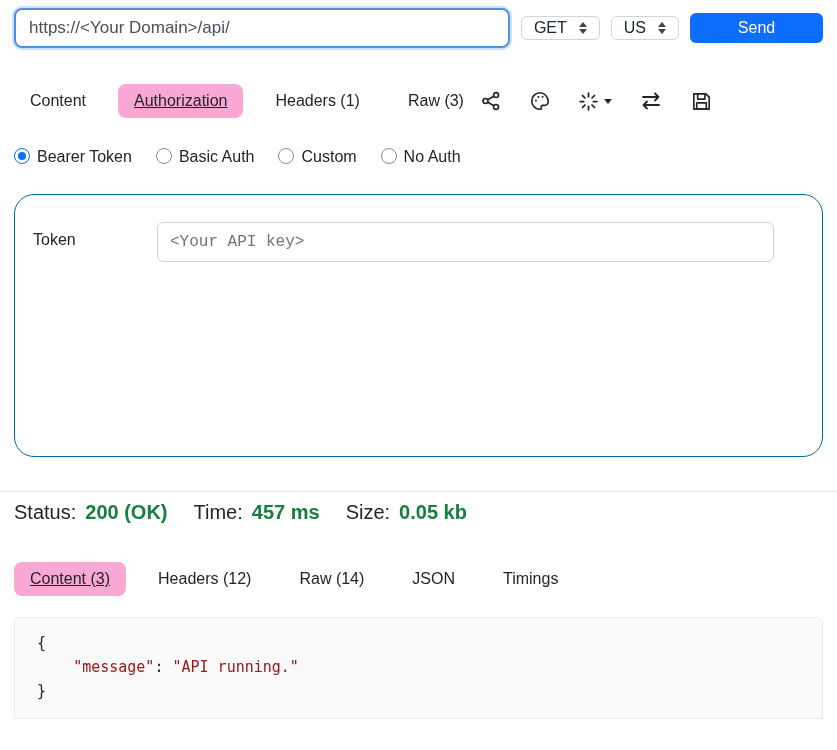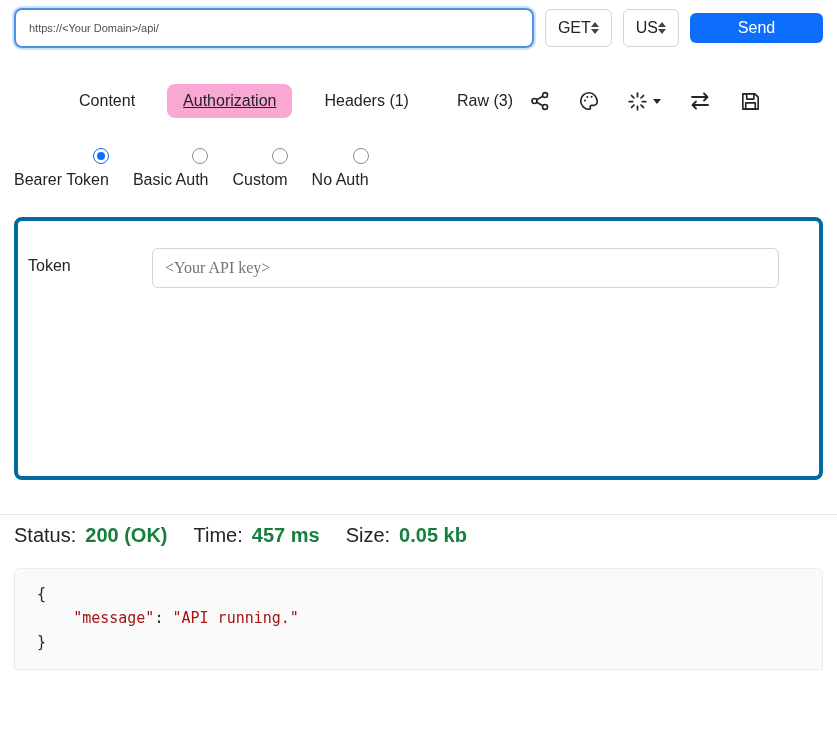--- a/index.html
+++ b/index.html
@@ -8,75 +8,75 @@
     width: 837px; height: 750px; overflow: hidden;
     font-family: "Liberation Sans", sans-serif;
     color: #212529; font-size: 16px;
   }
   .container { padding: 8px 14px 0 14px; }
 
   
   .request-bar { display: flex; align-items: center; gap: 11px; }
   .url-input {
     flex: 1; height: 40px; padding: 0 13px;
-    font-family: "Liberation Sans", sans-serif; font-size: 11px; color: #495057;
+    font-family: "Liberation Sans", sans-serif; font-size: 17px; color: #495057;
     border: 2px solid #4f93e0; border-radius: 8px; outline: none;
     box-shadow: 0 0 0 2px rgba(77,144,254,.28);
     background: #fff;
   }
   .select-box {
-    display: flex; align-items: center; 
-    height: 38px; padding: 0 12px;
+    display: flex; align-items: center; gap: 12px;
+    height: 24px; padding: 0 12px;
     border: 1px solid #ccd6e0; border-radius: 6px; background: #fff;
     cursor: pointer; user-select: none;
   }
   .updown { display: inline-flex; flex-direction: column; align-items: center; gap: 2px; }
   .tri-up { width: 0; height: 0; border-left: 4px solid transparent; border-right: 4px solid transparent; border-bottom: 5px solid #444; }
   .tri-down { width: 0; height: 0; border-left: 4px solid transparent; border-right: 4px solid transparent; border-top: 5px solid #444; }
   .send-btn {
     width: 133px; height: 30px; border: none; border-radius: 6px;
     background: #0d6efd; color: #fff; font-size: 16px;
     font-family: Liberation Sans, sans-serif; cursor: pointer;
   }
 
   
-  .tabs-row { margin-top: 36px; display: flex; align-items: center; justify-content: center; }
+  .tabs-row { margin-top: 36px; display: flex; align-items: center; justify-content: flex-start; }
   .tabs { display: flex; align-items: center; gap: 16px; }
   .tab {
     padding: 8px 16px; font-size: 16px; color: #212529;
     border-radius: 8px; cursor: pointer; text-decoration: none; white-space: nowrap;
   }
   .tab.active { background: #f9a8d4; text-decoration: underline; }
   .toolbar { display: flex; align-items: center; gap: 27px; margin-right: 12px; }
   .icon-btn { display: inline-flex; align-items: center; cursor: pointer; }
   .icon-btn svg { display: block; }
   .caret { width: 0; height: 0; border-left: 4px solid transparent; border-right: 4px solid transparent; border-top: 5px solid #212529; margin-left: 5px; }
 
   
   .auth-options { margin-top: 30px; display: flex; align-items: center; gap: 24px; }
-  .radio { display: inline-flex; align-items: flex-end; gap: 7px; cursor: pointer; font-size: 16px; flex-direction: column; }
+  .radio { display: inline-flex; align-items: flex-start; gap: 7px; cursor: pointer; font-size: 16px; }
   .rb {
     width: 16px; height: 16px; border-radius: 50%;
     border: 1px solid #8a8a8f; background: #fff; position: relative; flex: 0 0 auto;
   }
   .rb.checked { border-color: #0d6efd; }
   .rb.checked::after {
     content: ""; position: absolute; inset: 3px; border-radius: 50%; background: #0d6efd;
   }
 
   
   .auth-panel {
-    margin-top: 28px; border: 4px solid #0369a1; border-radius: 8px;
-    height: 263px; padding: 27px 10px; display: flex; align-items: flex-start;
+    margin-top: 28px; border: 1px solid #0369a1; border-radius: 20px;
+    height: 263px; padding: 27px 18px; display: flex; align-items: flex-start;
   }
   .token-label { width: 124px; padding-top: 9px; font-size: 16px; color: #212529; }
   .token-col { flex: 1; margin-right: 30px; }
   .token-input {
     width: 100%; height: 40px; padding: 0 12px;
-    font-family: Liberation Serif, serif; font-size: 16px; color: #212529;
+    font-family: Liberation Mono, monospace; font-size: 16px; color: #212529;
     border: 1px solid #ced4da; border-radius: 6px; outline: none; background: #fff;
   }
   .token-input::placeholder { color: #6c757d; opacity: 1; }
   .help-text { margin-top: 18px; font-size: 14px; color: #212529; line-height: 1.85; max-width: 585px; }
 
   
   .divider { margin-top: 34px; margin-left: -14px; margin-right: -14px; border: none; border-top: 1px solid #e3e6ea; }
 
   
   .status-row { margin-top: 9px; display: flex; align-items: baseline; font-size: 20px; }
@@ -209,20 +209,27 @@
 
   <div class="status-row">
     <span class="s-label">Status:</span>
     <span class="s-value">200 (OK)</span>
     <span class="s-label">Time:</span>
     <span class="s-value">457 ms</span>
     <span class="s-label">Size:</span>
     <span class="s-value">0.05 kb</span>
   </div>
 
+  <div class="resp-tabs">
+    <a class="tab active">Content (3)</a>
+    <a class="tab">Headers (12)</a>
+    <a class="tab">Raw (14)</a>
+    <a class="tab">JSON</a>
+    <a class="tab">Timings</a>
+  </div>
 
   <div class="code-block">
     <div class="code-line"><span>{</span></div>
     <div class="code-line"><span>    </span><span class="json-key">"message"</span><span>: </span><span class="json-str">"API running."</span></div>
     <div class="code-line"><span>}</span></div>
   </div>
 
 </div>
 
 </body></html>

